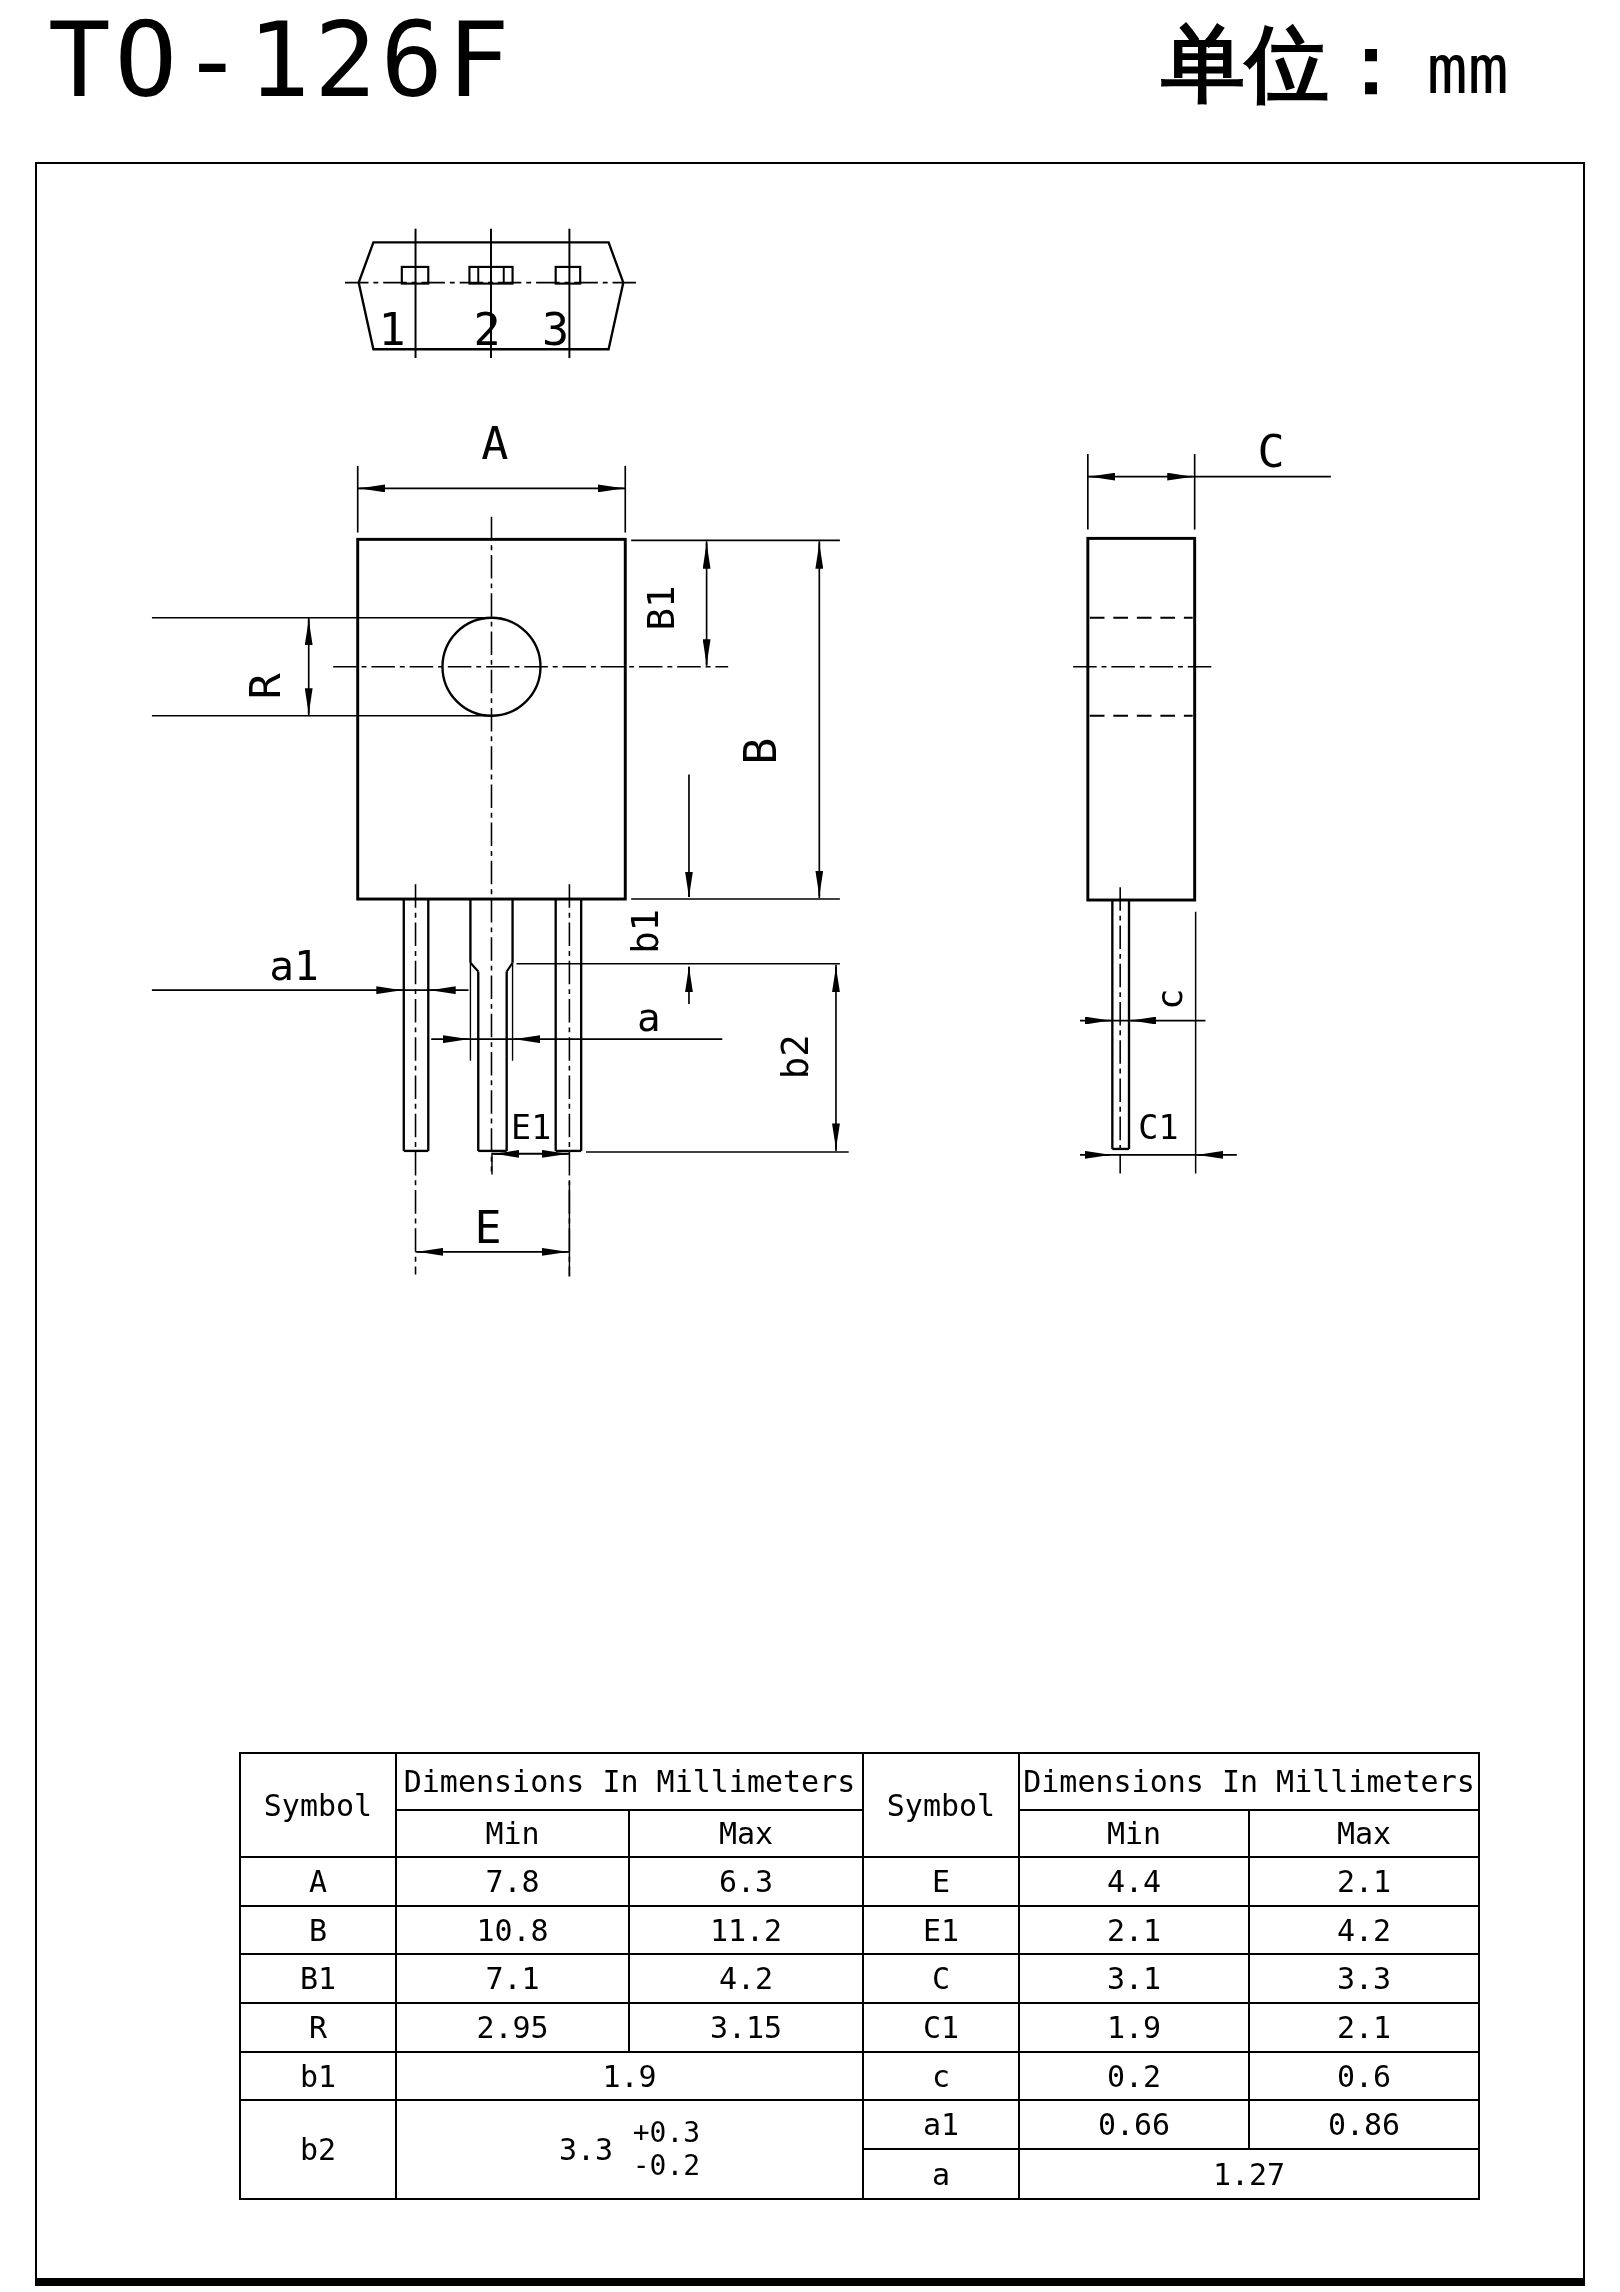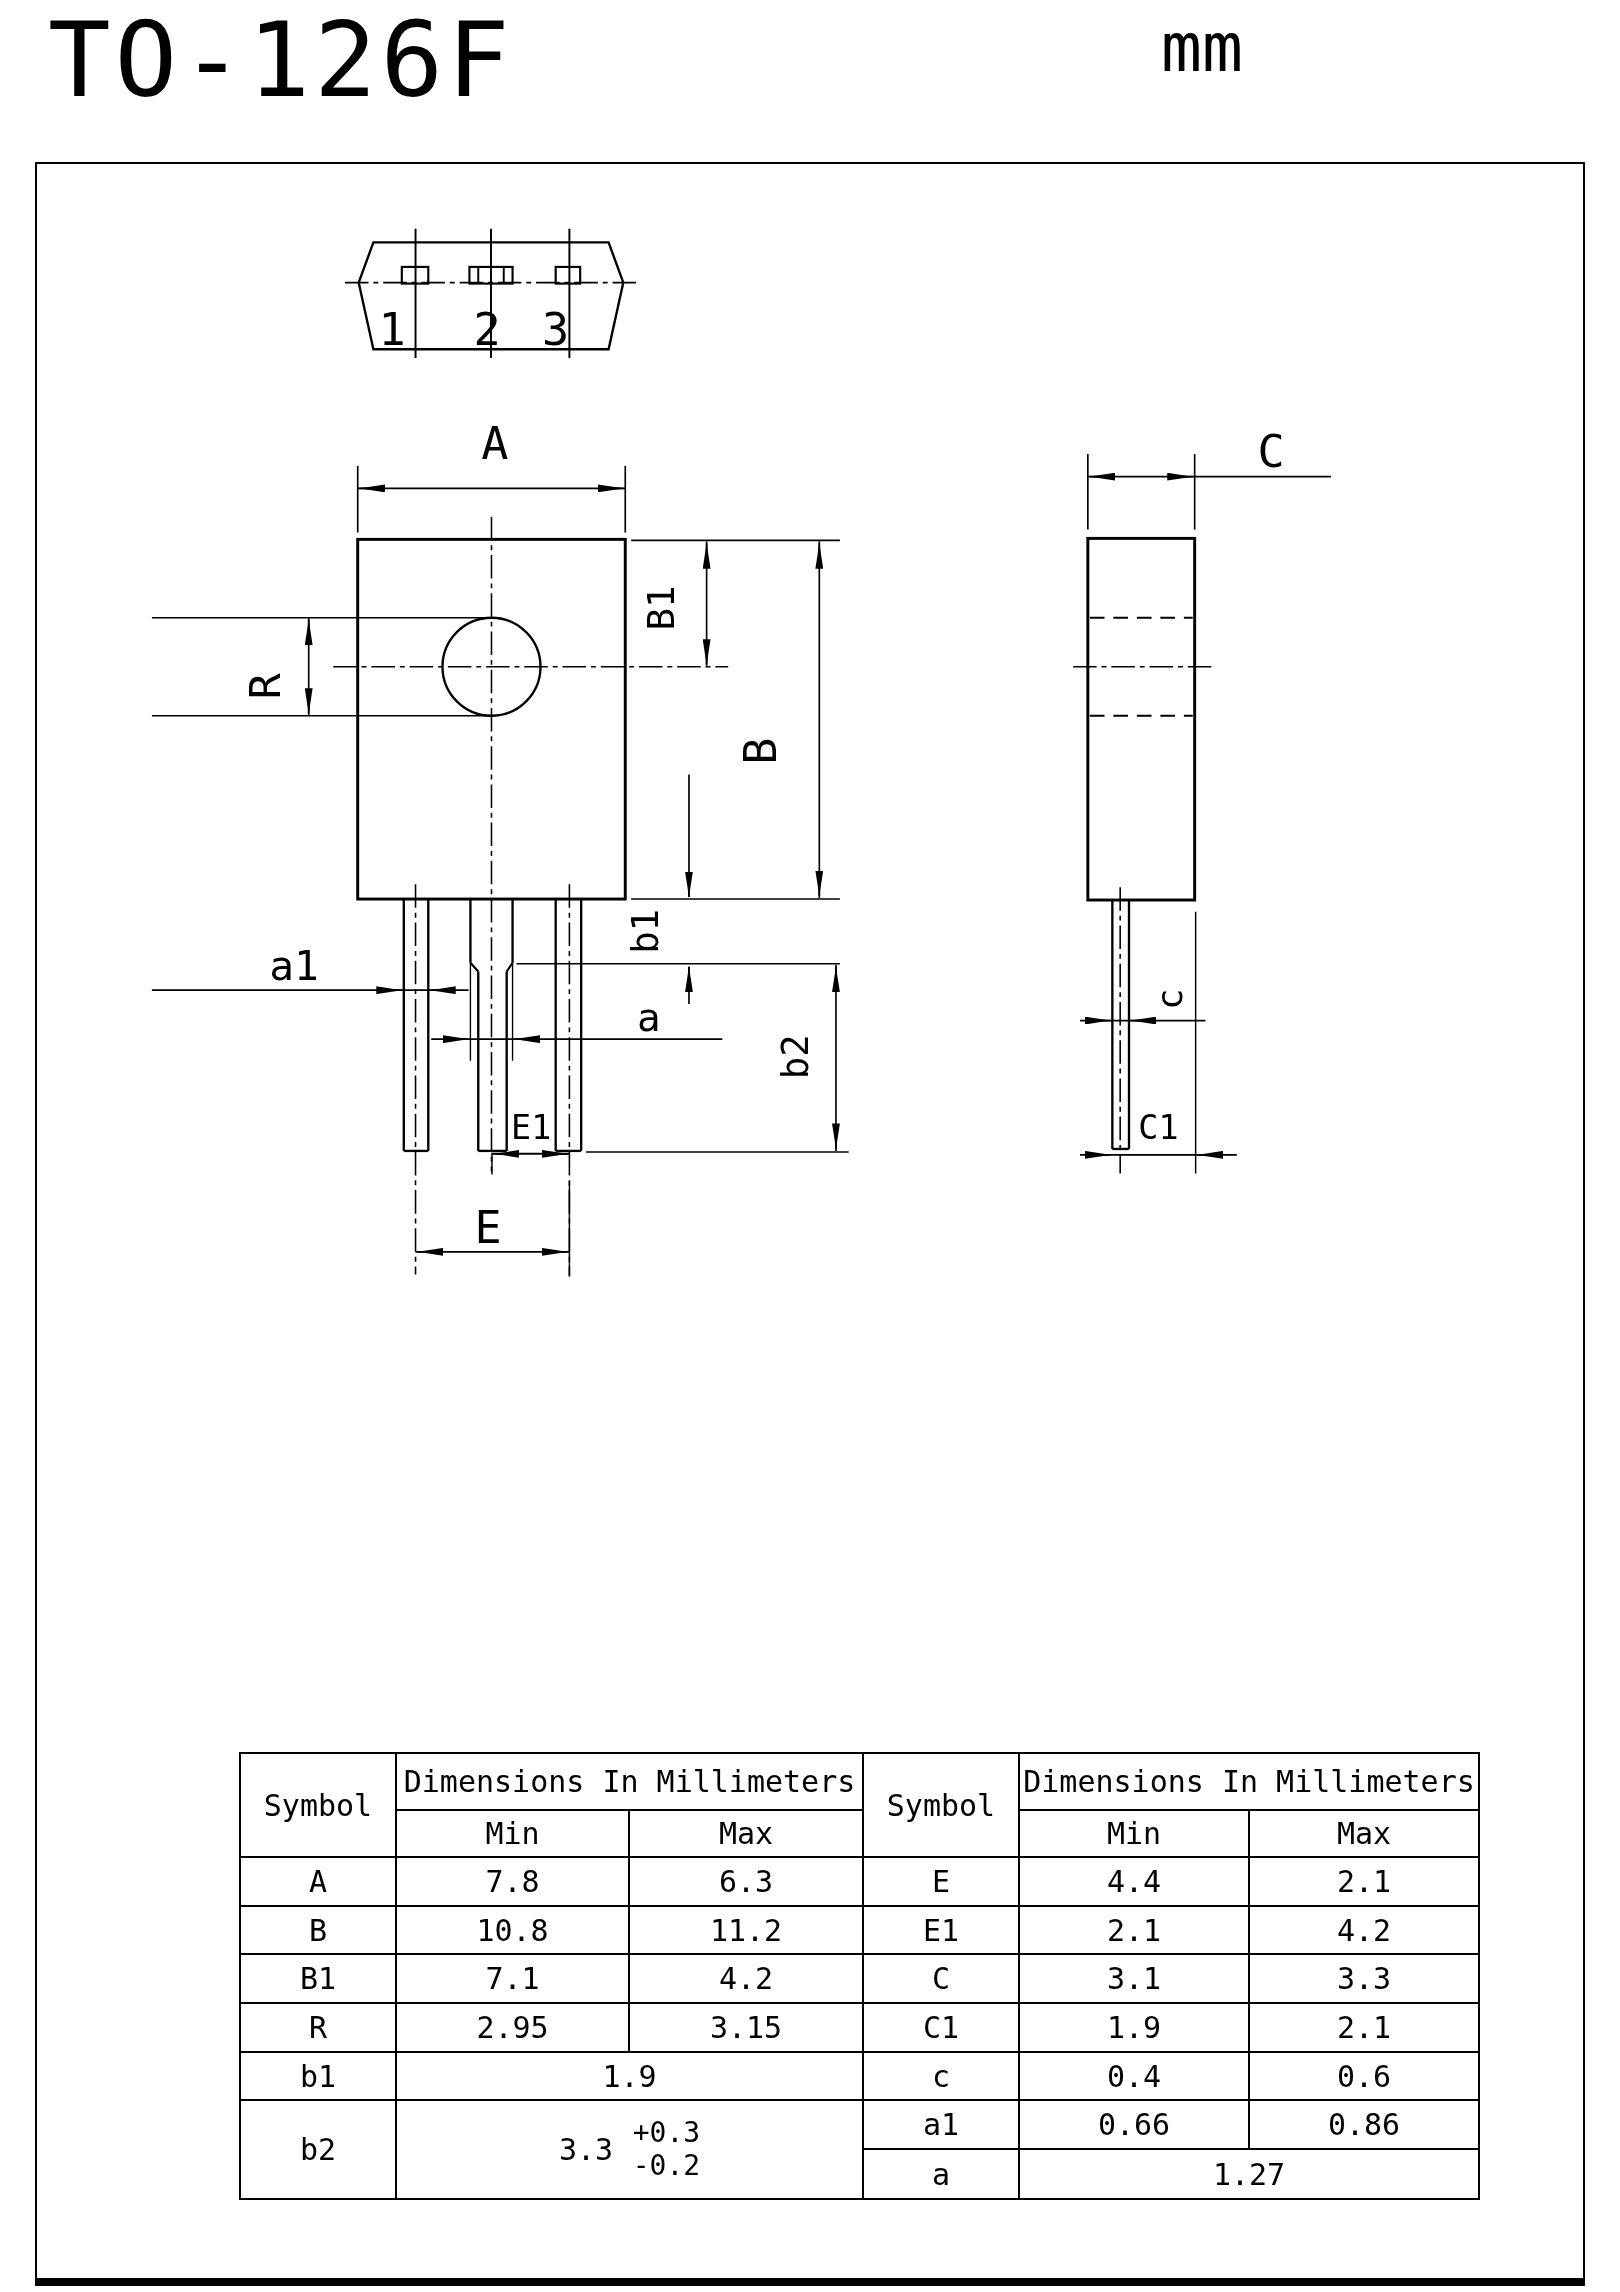--- a/index.html
+++ b/index.html
@@ -15,20 +15,21 @@
   .dims-table td{border:2px solid #000;text-align:center;vertical-align:middle;padding:0;font-size:30px;font-family:"DejaVu Sans Mono",monospace;}
   .dims-table{border:2.9px solid #000;}
   .tol-group{display:flex;justify-content:center;align-items:center;gap:19.6px;}
   .tol-stack{display:inline-flex;flex-direction:column;font-size:28px;line-height:1.15;text-align:left;}
 </style>
 </head>
 <body>
 
 <div class="page-title">TO-126F</div>
 <div class="unit-box">
+  <span class="unit-prefix">单位：</span>
   <span class="unit-value">mm</span>
 </div>
 
 <div class="frame"></div>
 
 <svg class="dwg" width="1620" height="2293" viewBox="0 0 1653 2339">
   <defs>
     <marker id="ah" viewBox="0 0 26 8" refX="26" refY="4" markerWidth="26" markerHeight="8" markerUnits="userSpaceOnUse" orient="auto">
       <path d="M0,0 L26,4 L0,8 Z" fill="#000"></path>
     </marker>
@@ -249,21 +250,21 @@
     <td>2.95</td>
     <td>3.15</td>
     <td>C1</td>
     <td>1.9</td>
     <td>2.1</td>
   </tr>
   <tr style="height:48px">
     <td>b1</td>
     <td colspan="2">1.9</td>
     <td>c</td>
-    <td>0.4</td>
+    <td>0.2</td>
     <td>0.6</td>
   </tr>
   <tr style="height:49px">
     <td rowspan="2">b2</td>
     <td rowspan="2" colspan="2">
       <div class="tol-group">
         <span>3.3</span>
         <span class="tol-stack">
           <span>+0.3</span>
           <span>-0.2</span>

